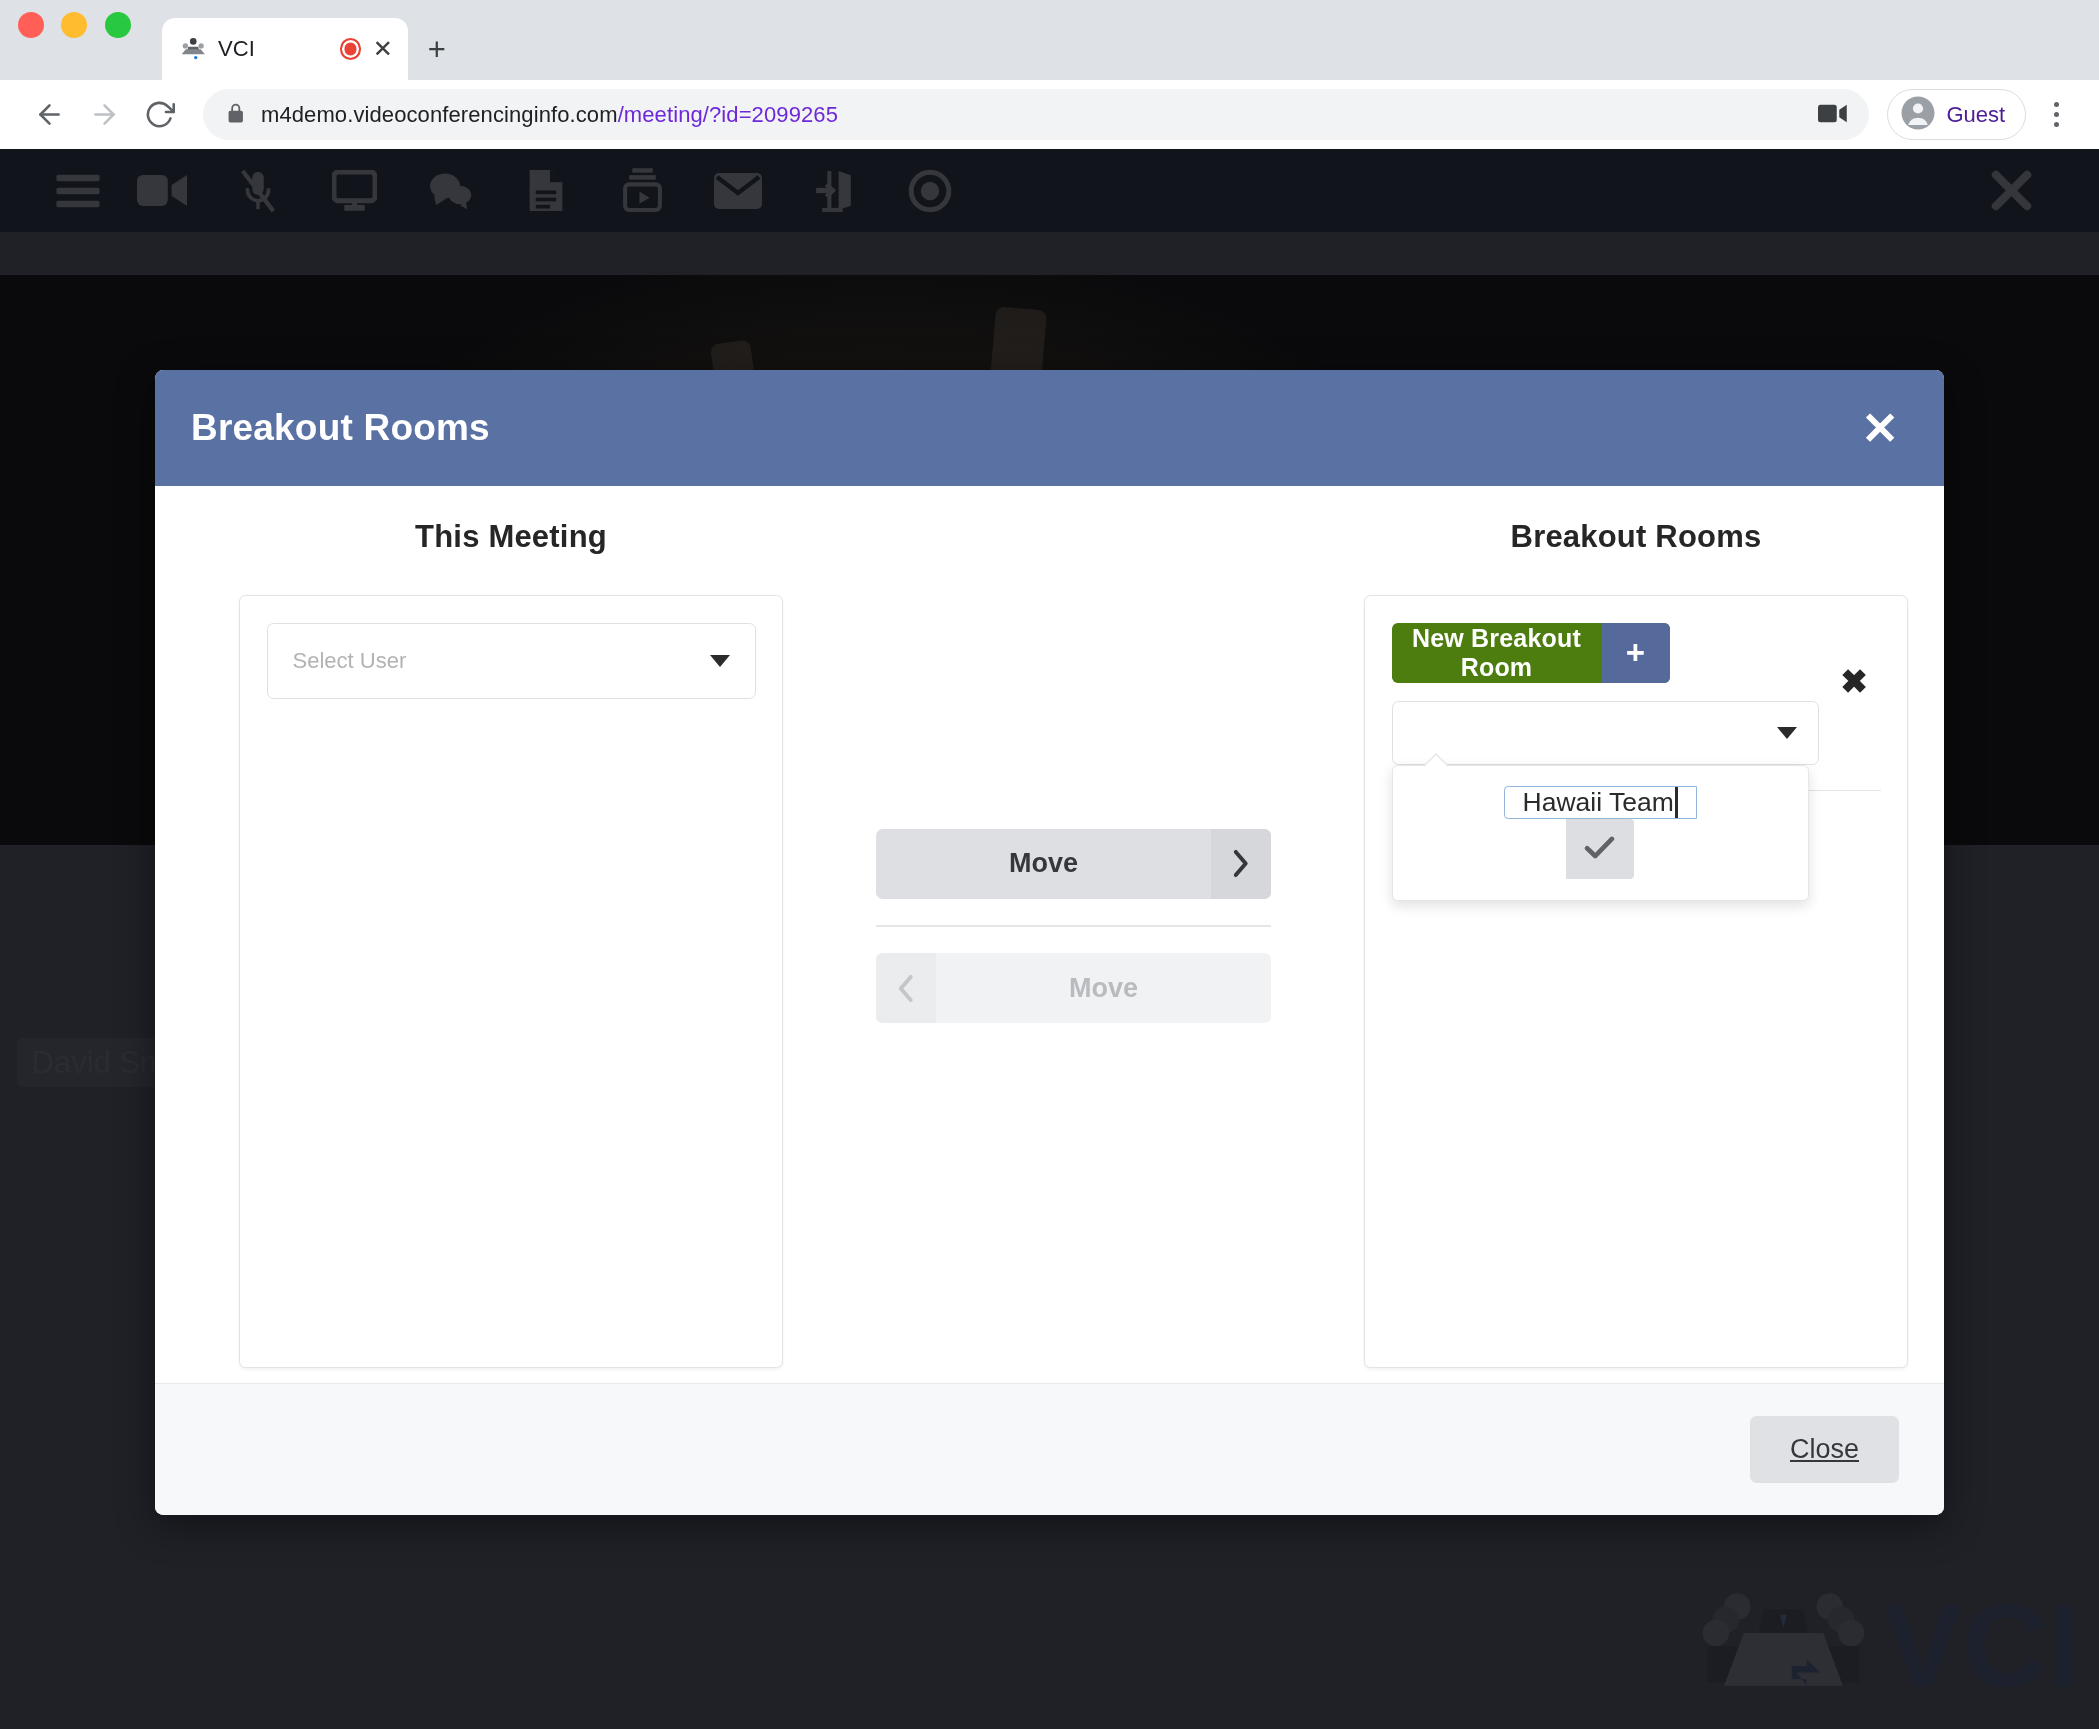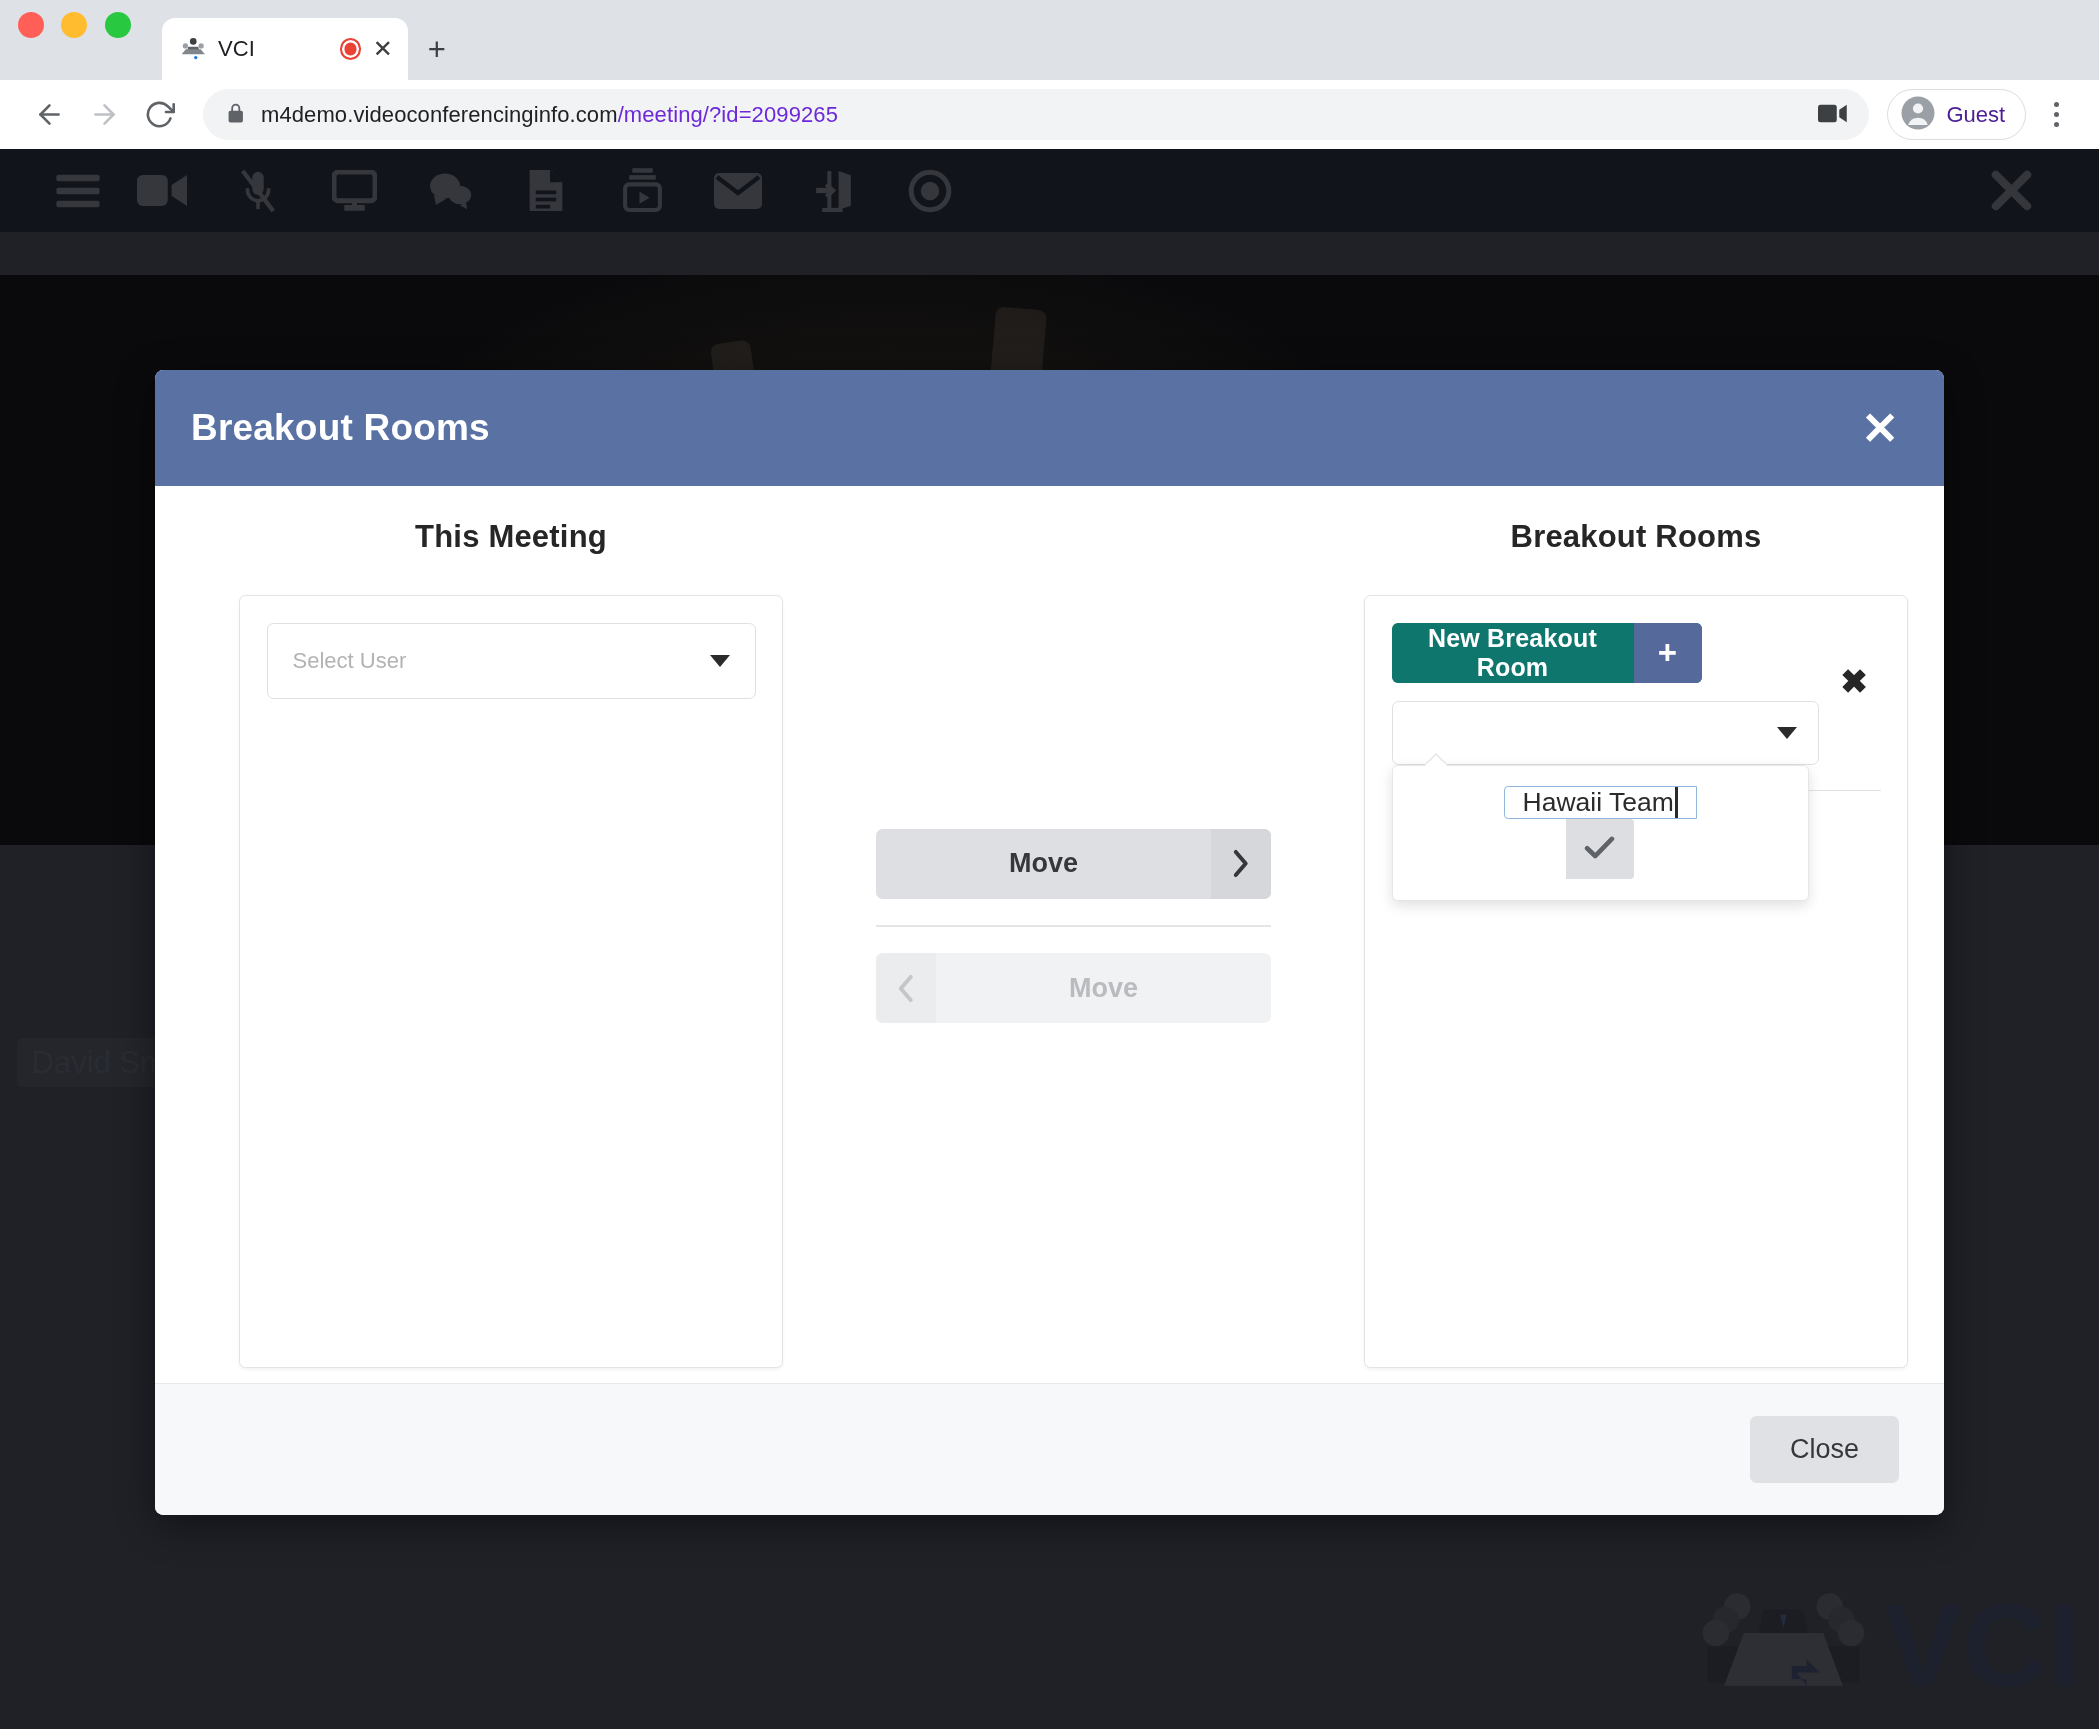--- a/index.html
+++ b/index.html
@@ -240,22 +240,22 @@
   .move-btn.disabled { background: #f1f2f4; color: #b9bbbe; font-weight: 700; }
   .move-btn.disabled .lbl { flex: 1; text-align: center; }
   .move-btn.disabled .arrow {
     width: 60px; height: 70px; background: #ebecee;
     display: flex; align-items: center; justify-content: center;
     font-size: 30px; color: #c4c6c9;
   }
   .move-sep { width: 395px; height: 1.2px; background: #e4e5e7; margin: 26.5px 0; }
 
   .new-room-btn {
-    background: #0f766e; color: #fff;
-    height: 60px; width: 310px;
+    background: #4d7c0f; color: #fff;
+    height: 60px; width: 278px;
     border-radius: 5.8px;
     display: flex; align-items: center;
     overflow: hidden;
     position: relative; z-index: 2;
   }
   .new-room-btn .lbl { flex: 1; text-align: center; font-size: 25px; font-weight: 700; letter-spacing: 0.2px; }
   .new-room-btn .plus {
     width: 68px; height: 60px; background: #55699a;
     display: flex; align-items: center; justify-content: center;
     font-size: 33px; font-weight: 700; line-height: 1;
@@ -337,21 +337,21 @@
     height: 132px;
     background: #f7f8fa;
     border-top: 1.2px solid #e8e9eb;
     border-radius: 0 0 8.3px 8.3px;
     display: flex; align-items: center; justify-content: flex-end;
     padding: 0 45px;
   }
   .close-btn {
     background: #e0e1e4; color: #35373a;
     font-size: 27px; font-weight: 400;
-    padding: 18px 40px; border-radius: 6.6px;
+    padding: 18px 40px; border-radius: 6.6px; text-decoration: underline;
   }
 </style>
 </head>
 <body>
 
 <div class="browser">
 
   <div class="tabstrip">
     <div class="traffic">
       <span class="dot red"></span>

